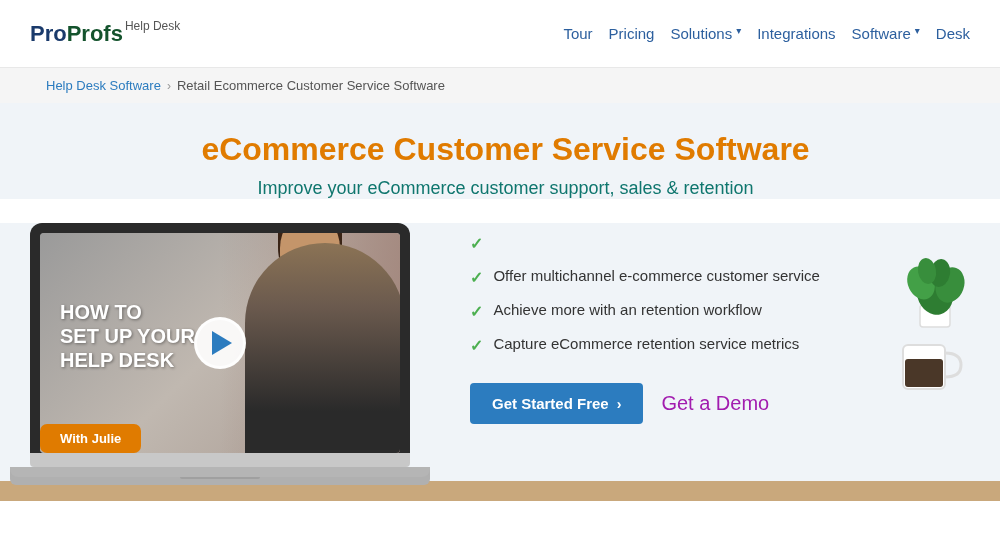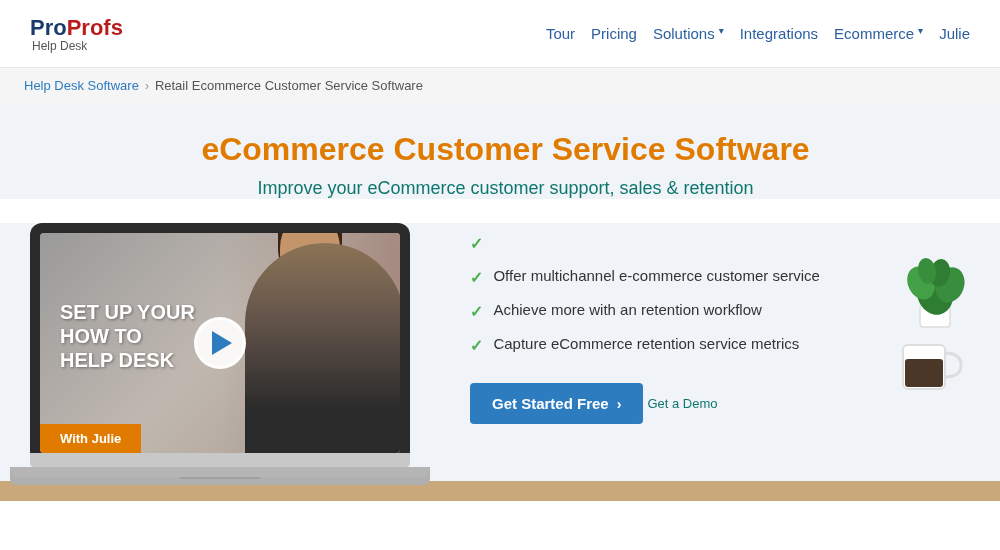--- a/index.html
+++ b/index.html
@@ -4,33 +4,33 @@
   <style>
     * { margin: 0; padding: 0; box-sizing: border-box; }
     body { font-family: -apple-system, BlinkMacSystemFont, 'Segoe UI', Arial, sans-serif; width: 1000px; height: 550px; overflow: hidden; background: #fff; }
 
     
     .header {
       display: flex; align-items: center; justify-content: space-between;
       padding: 0 30px; height: 68px; background: #fff;
       border-bottom: 1px solid #e8e8e8;
     }
-    .logo-area { display: flex; flex-direction: column; }
+    .logo-area { display: flex; }
     .logo-top { display: flex; align-items: baseline; }
     .logo-pro { font-size: 22px; font-weight: 800; color: #1a3a6b; }
-    .logo-profs { font-size: 22px; font-weight: 800; color: #b91c1c; }
+    .logo-profs { font-size: 22px; font-weight: 800; color: #14532d; }
     .logo-sub { font-size: 12px; color: #555; margin-top: -2px; padding-left: 2px; }
     nav { display: flex; align-items: center; gap: 16px; }
     nav a { text-decoration: none; color: #2c5f9e; font-size: 15px; font-weight: 500; }
     .nav-dropdown { display: flex; gap: 4px; cursor: pointer; color: #2c5f9e; font-size: 15px; font-weight: 500; }
     .caret { font-size: 10px; color: #2c5f9e; }
 
     
     .breadcrumb {
-      padding: 10px 24px; background: #f5f5f5;
+      padding: 10px 46px; background: #f5f5f5;
       font-size: 13px; color: #555;
       display: flex; align-items: flex-end; gap: 6px;
     }
     .breadcrumb a { color: #2c7cbf; text-decoration: none; }
     .breadcrumb-sep { color: #999; font-size: 12px; }
     .breadcrumb-current { color: #555; }
 
     
     .hero {
       background: #f0f4f8;
@@ -118,20 +118,21 @@
       background: #3a2416;
       border-radius: 50% 50% 30% 30%;
       position: absolute; top: -65px; left: 50%; transform: translateX(-50%);
       z-index: -1;
     }
     .with-julie {
       position: absolute; bottom: 0; left: 0;
       background: #e07b00; color: #fff;
       font-size: 13px; font-weight: 700; padding: 7px 20px;
       z-index: 4;
+      border-radius: 7px;
     }
     .laptop-base {
       background: #c8c8c8;
       height: 14px; border-radius: 0 0 4px 4px;
       width: 380px;
       position: relative;
     }
     .laptop-base::after {
       content: '';
       position: absolute; bottom: -10px; left: -20px; right: -20px;
@@ -155,31 +156,31 @@
       flex: 1;
       padding-top: 10px;
     }
     .feature-list { list-style: none; margin-bottom: 28px; }
     .feature-list li {
       display: flex; align-items: flex-start; gap: 10px;
       font-size: 15px; color: #333; margin-bottom: 14px;
     }
     .check-icon { color: #4caf50; font-size: 16px; font-weight: 700; margin-top: 1px; flex-shrink: 0; }
 
-    .cta-row { display: flex; align-items: center; gap: 4px; }
+    .cta-row { display: flex; align-items: center; gap: 18px; }
     .btn-get-started {
       background: #2c7cbf; color: #fff;
       border: none; border-radius: 4px;
       padding: 12px 22px; font-size: 15px; font-weight: 600;
       cursor: pointer;
       display: flex; align-items: center; gap: 8px;
     }
     .btn-arrow { font-size: 14px; }
     .btn-demo {
-      color: #0f766e; font-size: 13px; font-weight: 500;
+      color: #a21caf; font-size: 20px; font-weight: 500;
       text-decoration: none; background: none; border: none; cursor: pointer;
     }
 
     
     .decor-right {
       flex: 0 0 80px;
       position: relative;
       display: flex; flex-direction: column; align-items: center;
       padding-top: 20px;
     }
@@ -201,24 +202,24 @@
   </div>
   <nav>
     <a href="#">Tour</a>
     <a href="#">Pricing</a>
     <div class="nav-dropdown">
       <span>Solutions</span>
       <span class="caret">▾</span>
     </div>
     <a href="#">Integrations</a>
     <div class="nav-dropdown">
-      <span>Ecommerce</span>
+      <span>Software</span>
       <span class="caret">▾</span>
     </div>
-    <a href="#">Julie</a>
+    <a href="#">Desk</a>
   </nav>
 </header>
 
 <div class="breadcrumb">
   <a href="#">Help Desk Software</a>
   <span class="breadcrumb-sep">›</span>
   <span class="breadcrumb-current">Retail Ecommerce Customer Service Software</span>
 </div>
 
 <div class="hero">
@@ -226,22 +227,22 @@
   <p class="hero-subtitle">Improve your eCommerce customer support, sales &amp; retention</p>
 </div>
 
 <div class="content-area">
 
   <div class="laptop-container">
     <div class="laptop-outer">
       <div class="laptop-screen">
         <div class="video-bg"></div>
         <div class="video-text">
+          <div class="how-to">HOW TO</div>
           <div class="how-to">SET UP YOUR</div>
-          <div class="how-to">HOW TO</div>
           <div class="how-to">HELP DESK</div>
         </div>
 
         <div class="video-person">
           <div style="position:relative; width:130px; height:210px;">
             <div class="person-hair"></div>
             <div class="person-head"></div>
             <div class="person-silhouette"></div>
           </div>
         </div>

